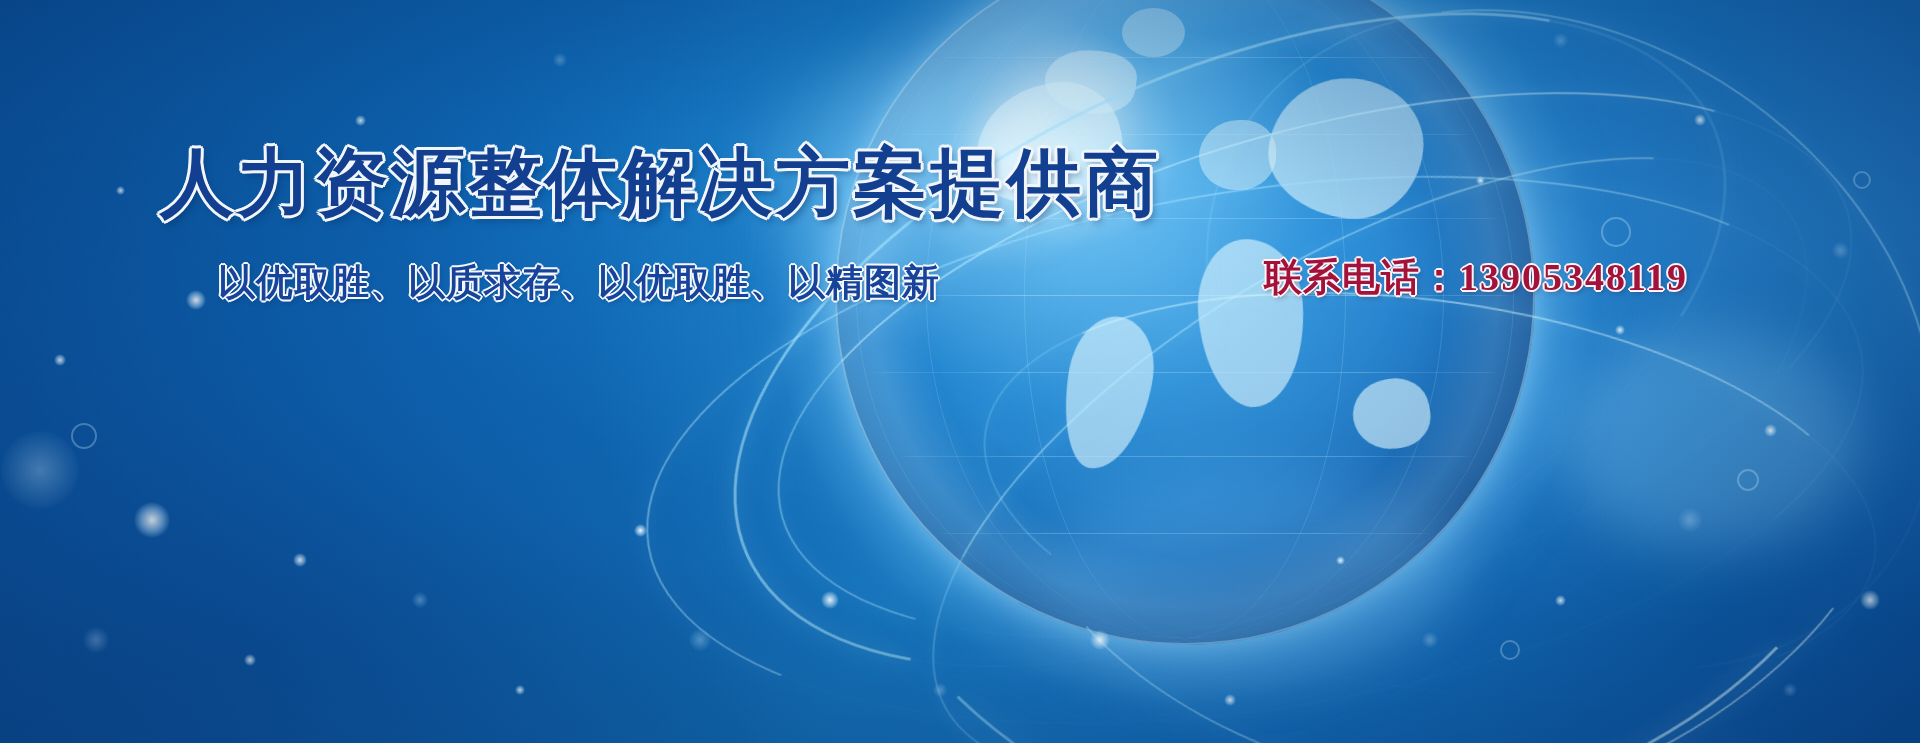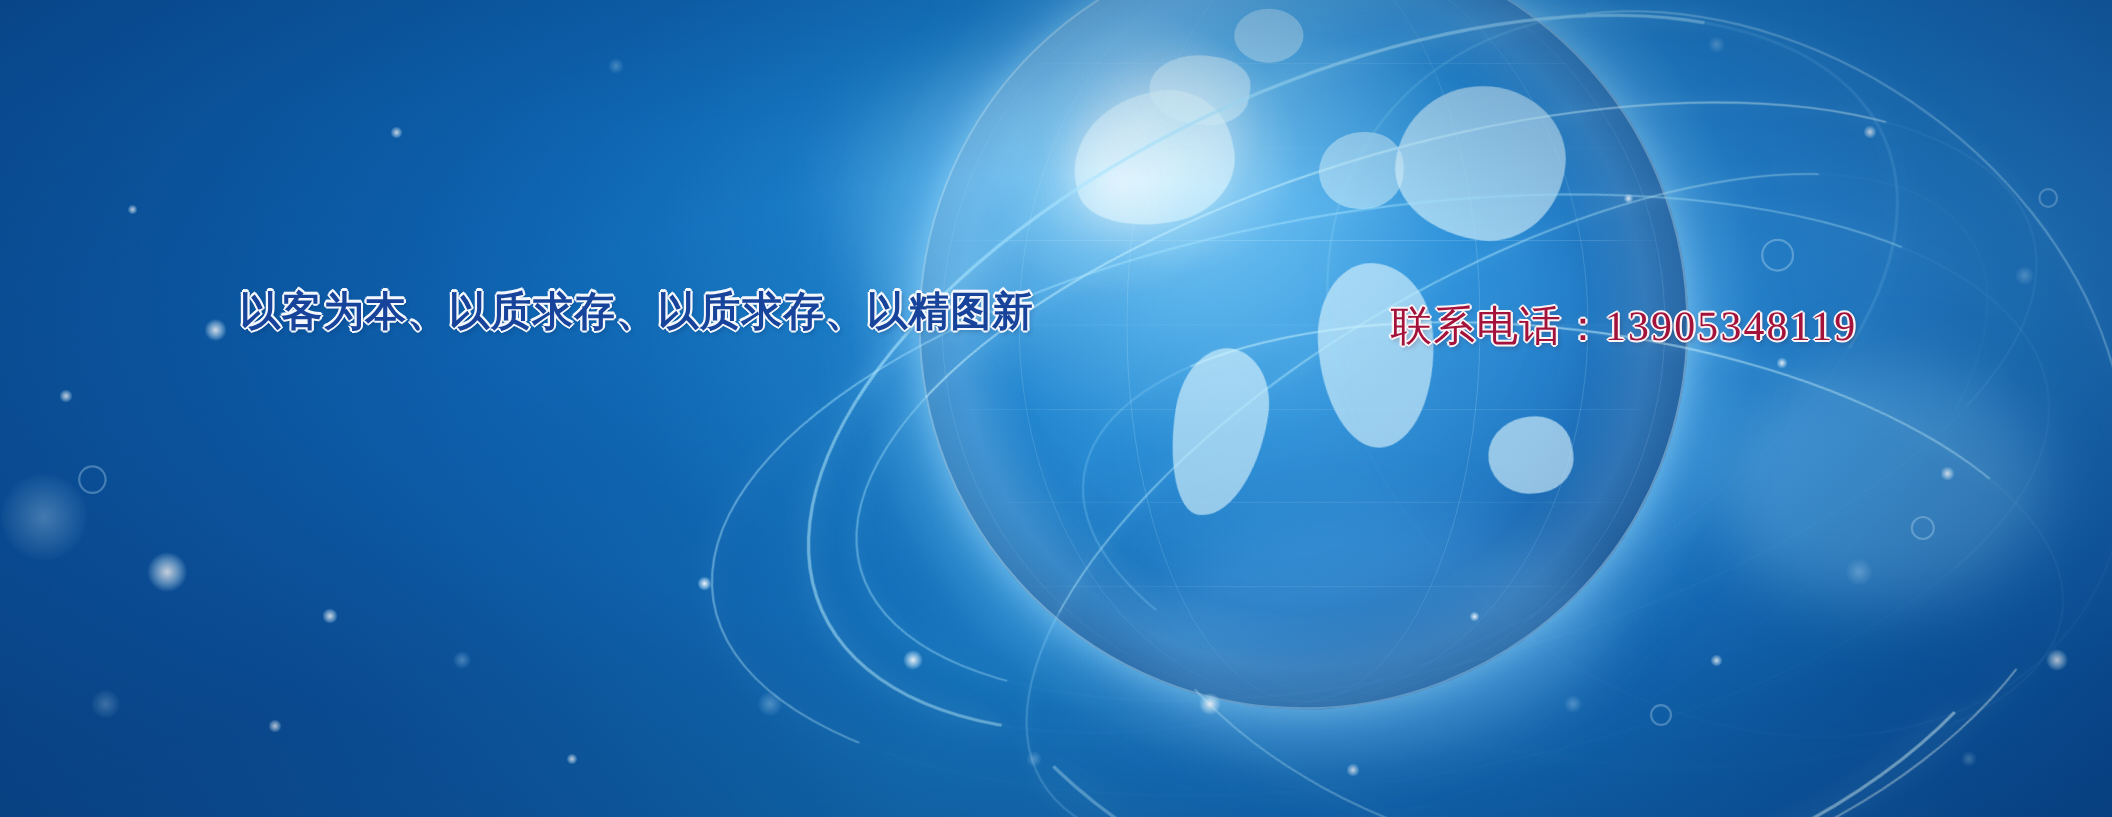--- a/index.html
+++ b/index.html
@@ -194,23 +194,23 @@
     text-shadow:
       -1px -1px 0 #f4f8fc,  1px -1px 0 #f4f8fc,
       -1px  1px 0 #f4f8fc,  1px  1px 0 #f4f8fc,
       -2px  0   0 #f4f8fc,  2px  0   0 #f4f8fc,
        0   -2px 0 #f4f8fc,  0    2px 0 #f4f8fc,
        2px  3px 5px rgba(5,40,90,0.32);
   }
 
   .contact {
     position:absolute;
-    left:1264px; top:271px;
+    left:1264px; top:252px;
     font-size:38px;
-    font-weight:normal;
+    font-weight:bold;
     letter-spacing:1px;
     color:#a3123a;
     white-space:nowrap;
     text-shadow:
       -1px -1px 0 #fdf4f6,  1px -1px 0 #fdf4f6,
       -1px  1px 0 #fdf4f6,  1px  1px 0 #fdf4f6,
       -2px  0   0 #fdf4f6,  2px  0   0 #fdf4f6,
        0   -2px 0 #fdf4f6,  0    2px 0 #fdf4f6,
        2px  3px 5px rgba(60,0,20,0.30);
     text-align: right;
@@ -315,22 +315,23 @@
       <div class="ring-dot" style="left: 1601px; top: 217px; width: 30px; height: 30px;"></div>
       <div class="ring-dot" style="left: 1737px; top: 469px; width: 22px; height: 22px;"></div>
       <div class="ring-dot" style="left: 1853px; top: 171px; width: 18px; height: 18px;"></div>
       <div class="ring-dot" style="left: 1500px; top: 640px; width: 20px; height: 20px;"></div>
       <div class="ring-dot" style="left: 71px; top: 423px; width: 26px; height: 26px;"></div>
     </div>
 
   <div class="vignette"></div>
 
   <div class="text-layer">
-
-    <div class="subtitle">以客为本、以质求存、以质求存、以精图新</div>
+    <div class="headline">人力资源整体解决方案提供商</div>
+
+    <div class="subtitle">以优取胜、以质求存、以优取胜、以精图新</div>
 
     <div class="contact">
       <span>联系电话：</span><span class="num">13905348119</span>
     </div>
 
   </div>
 
 </div>
 
 </body></html>

